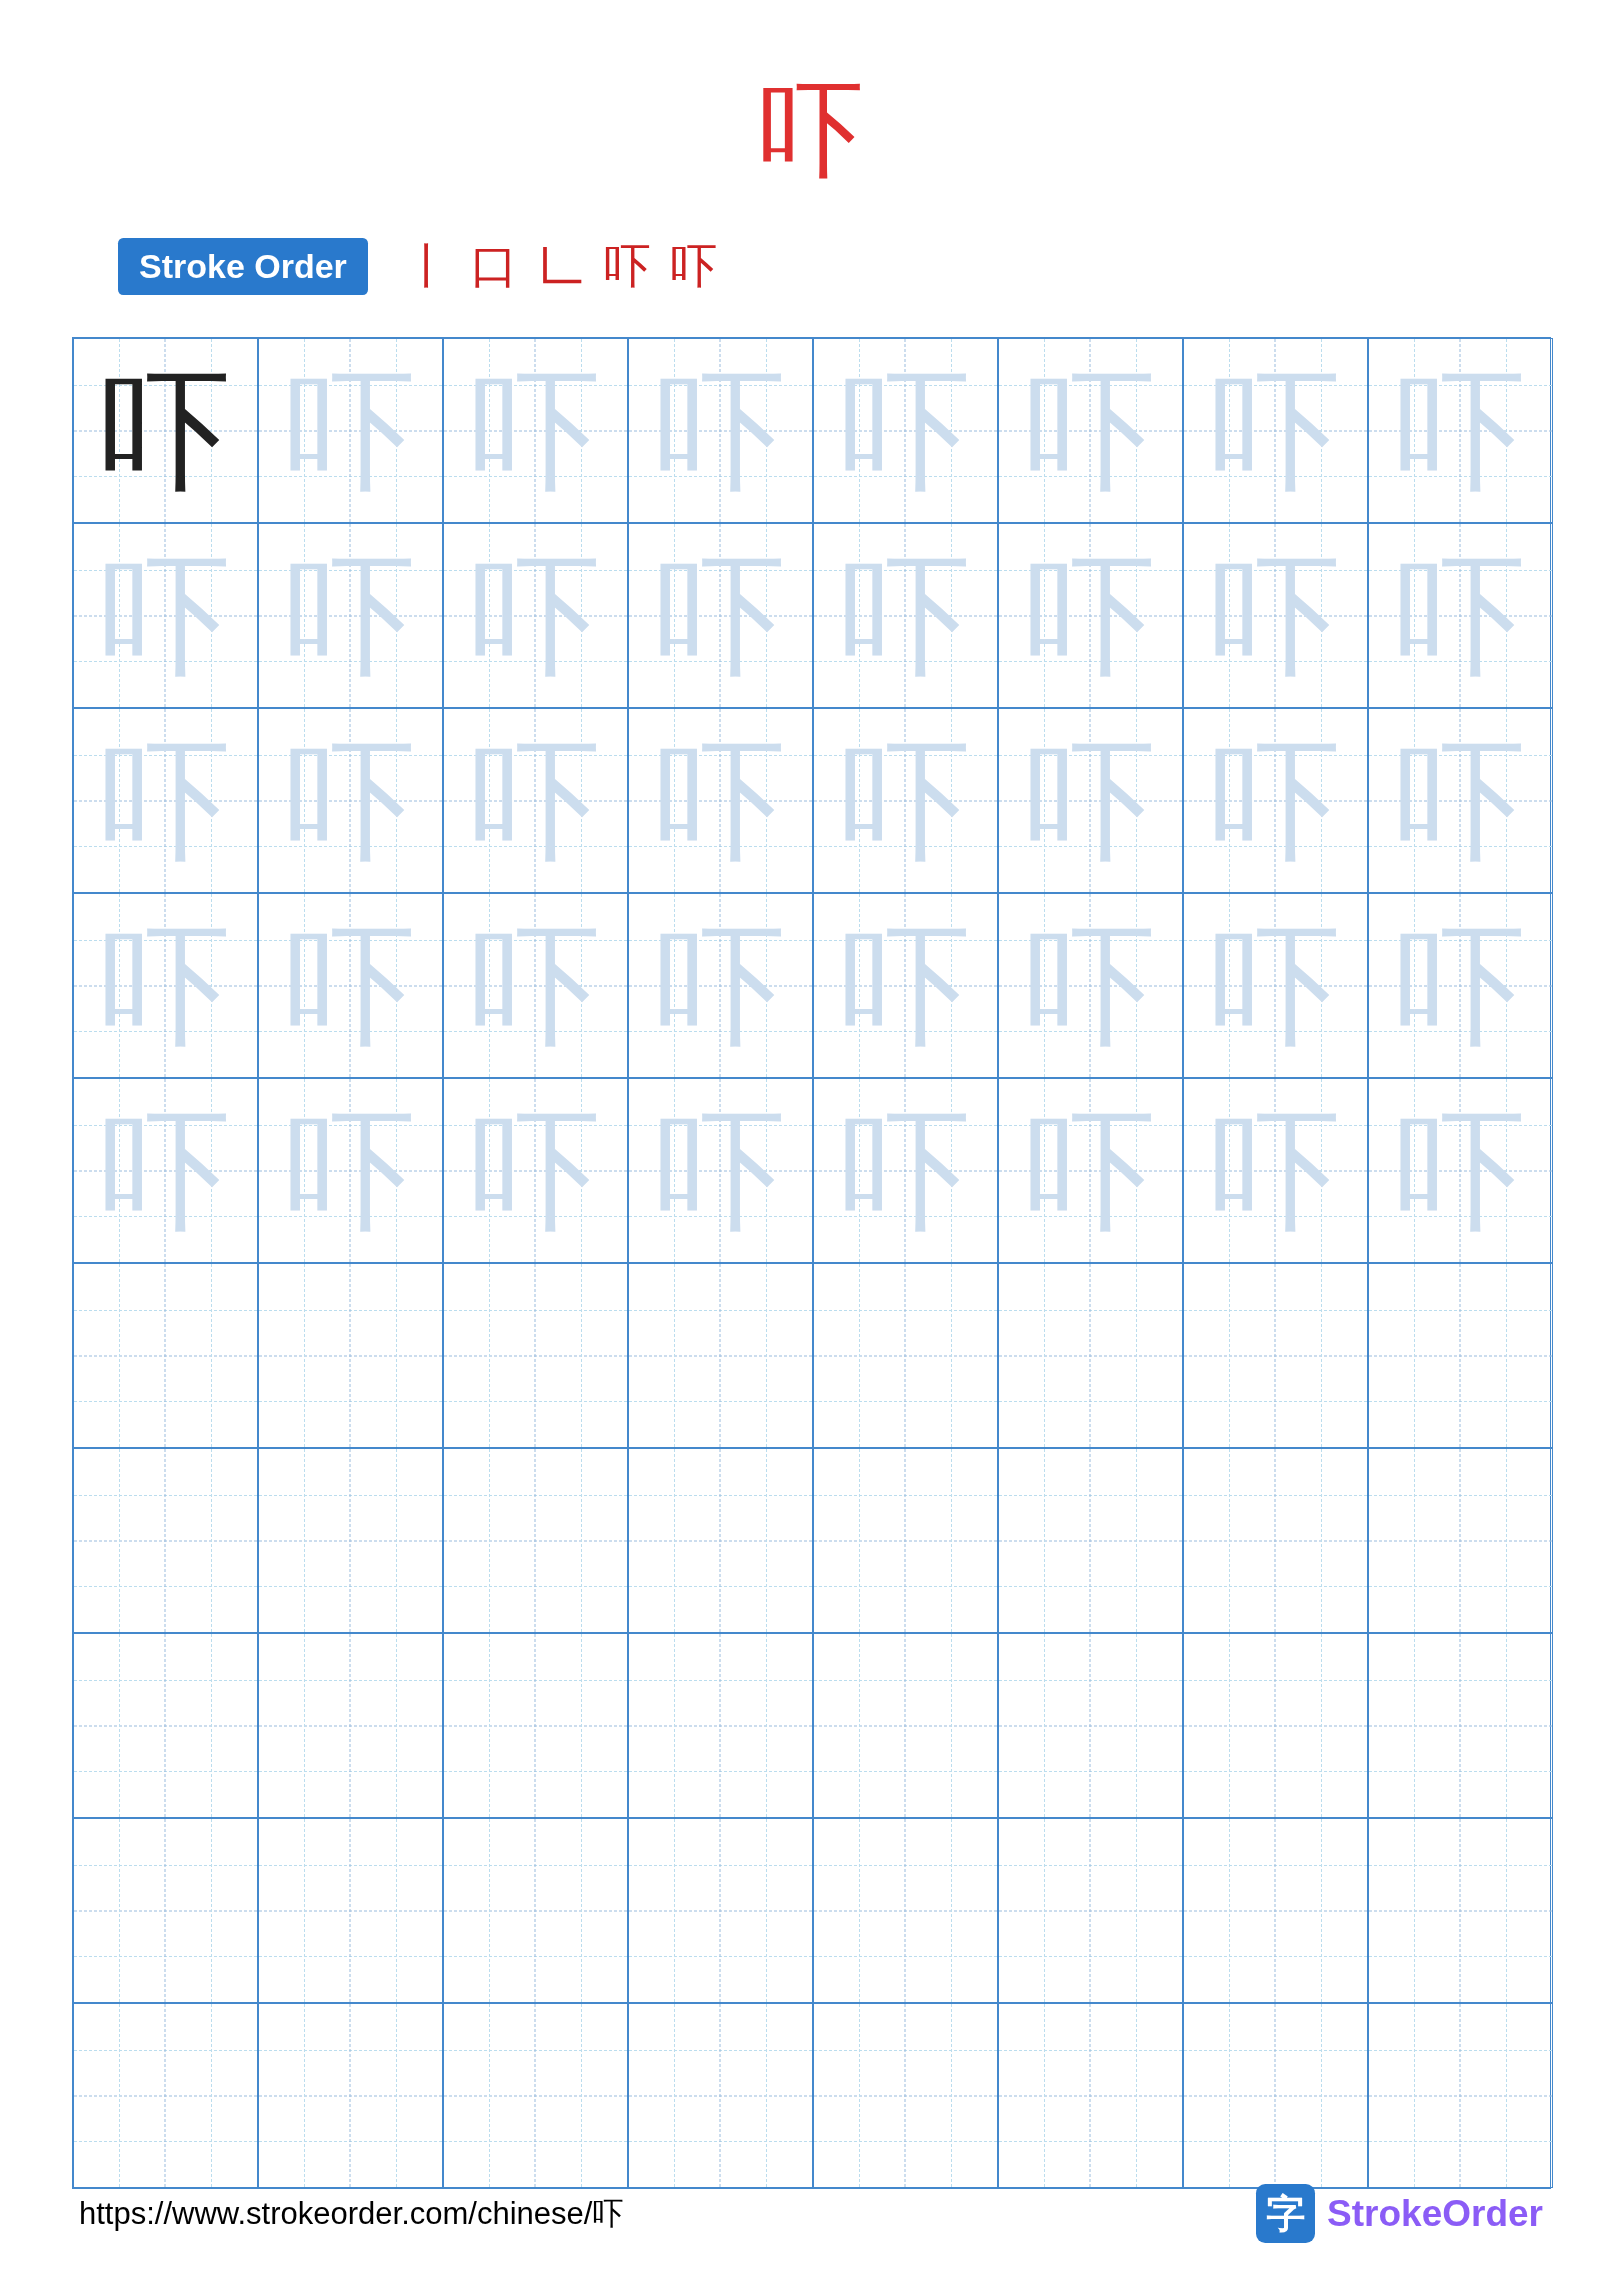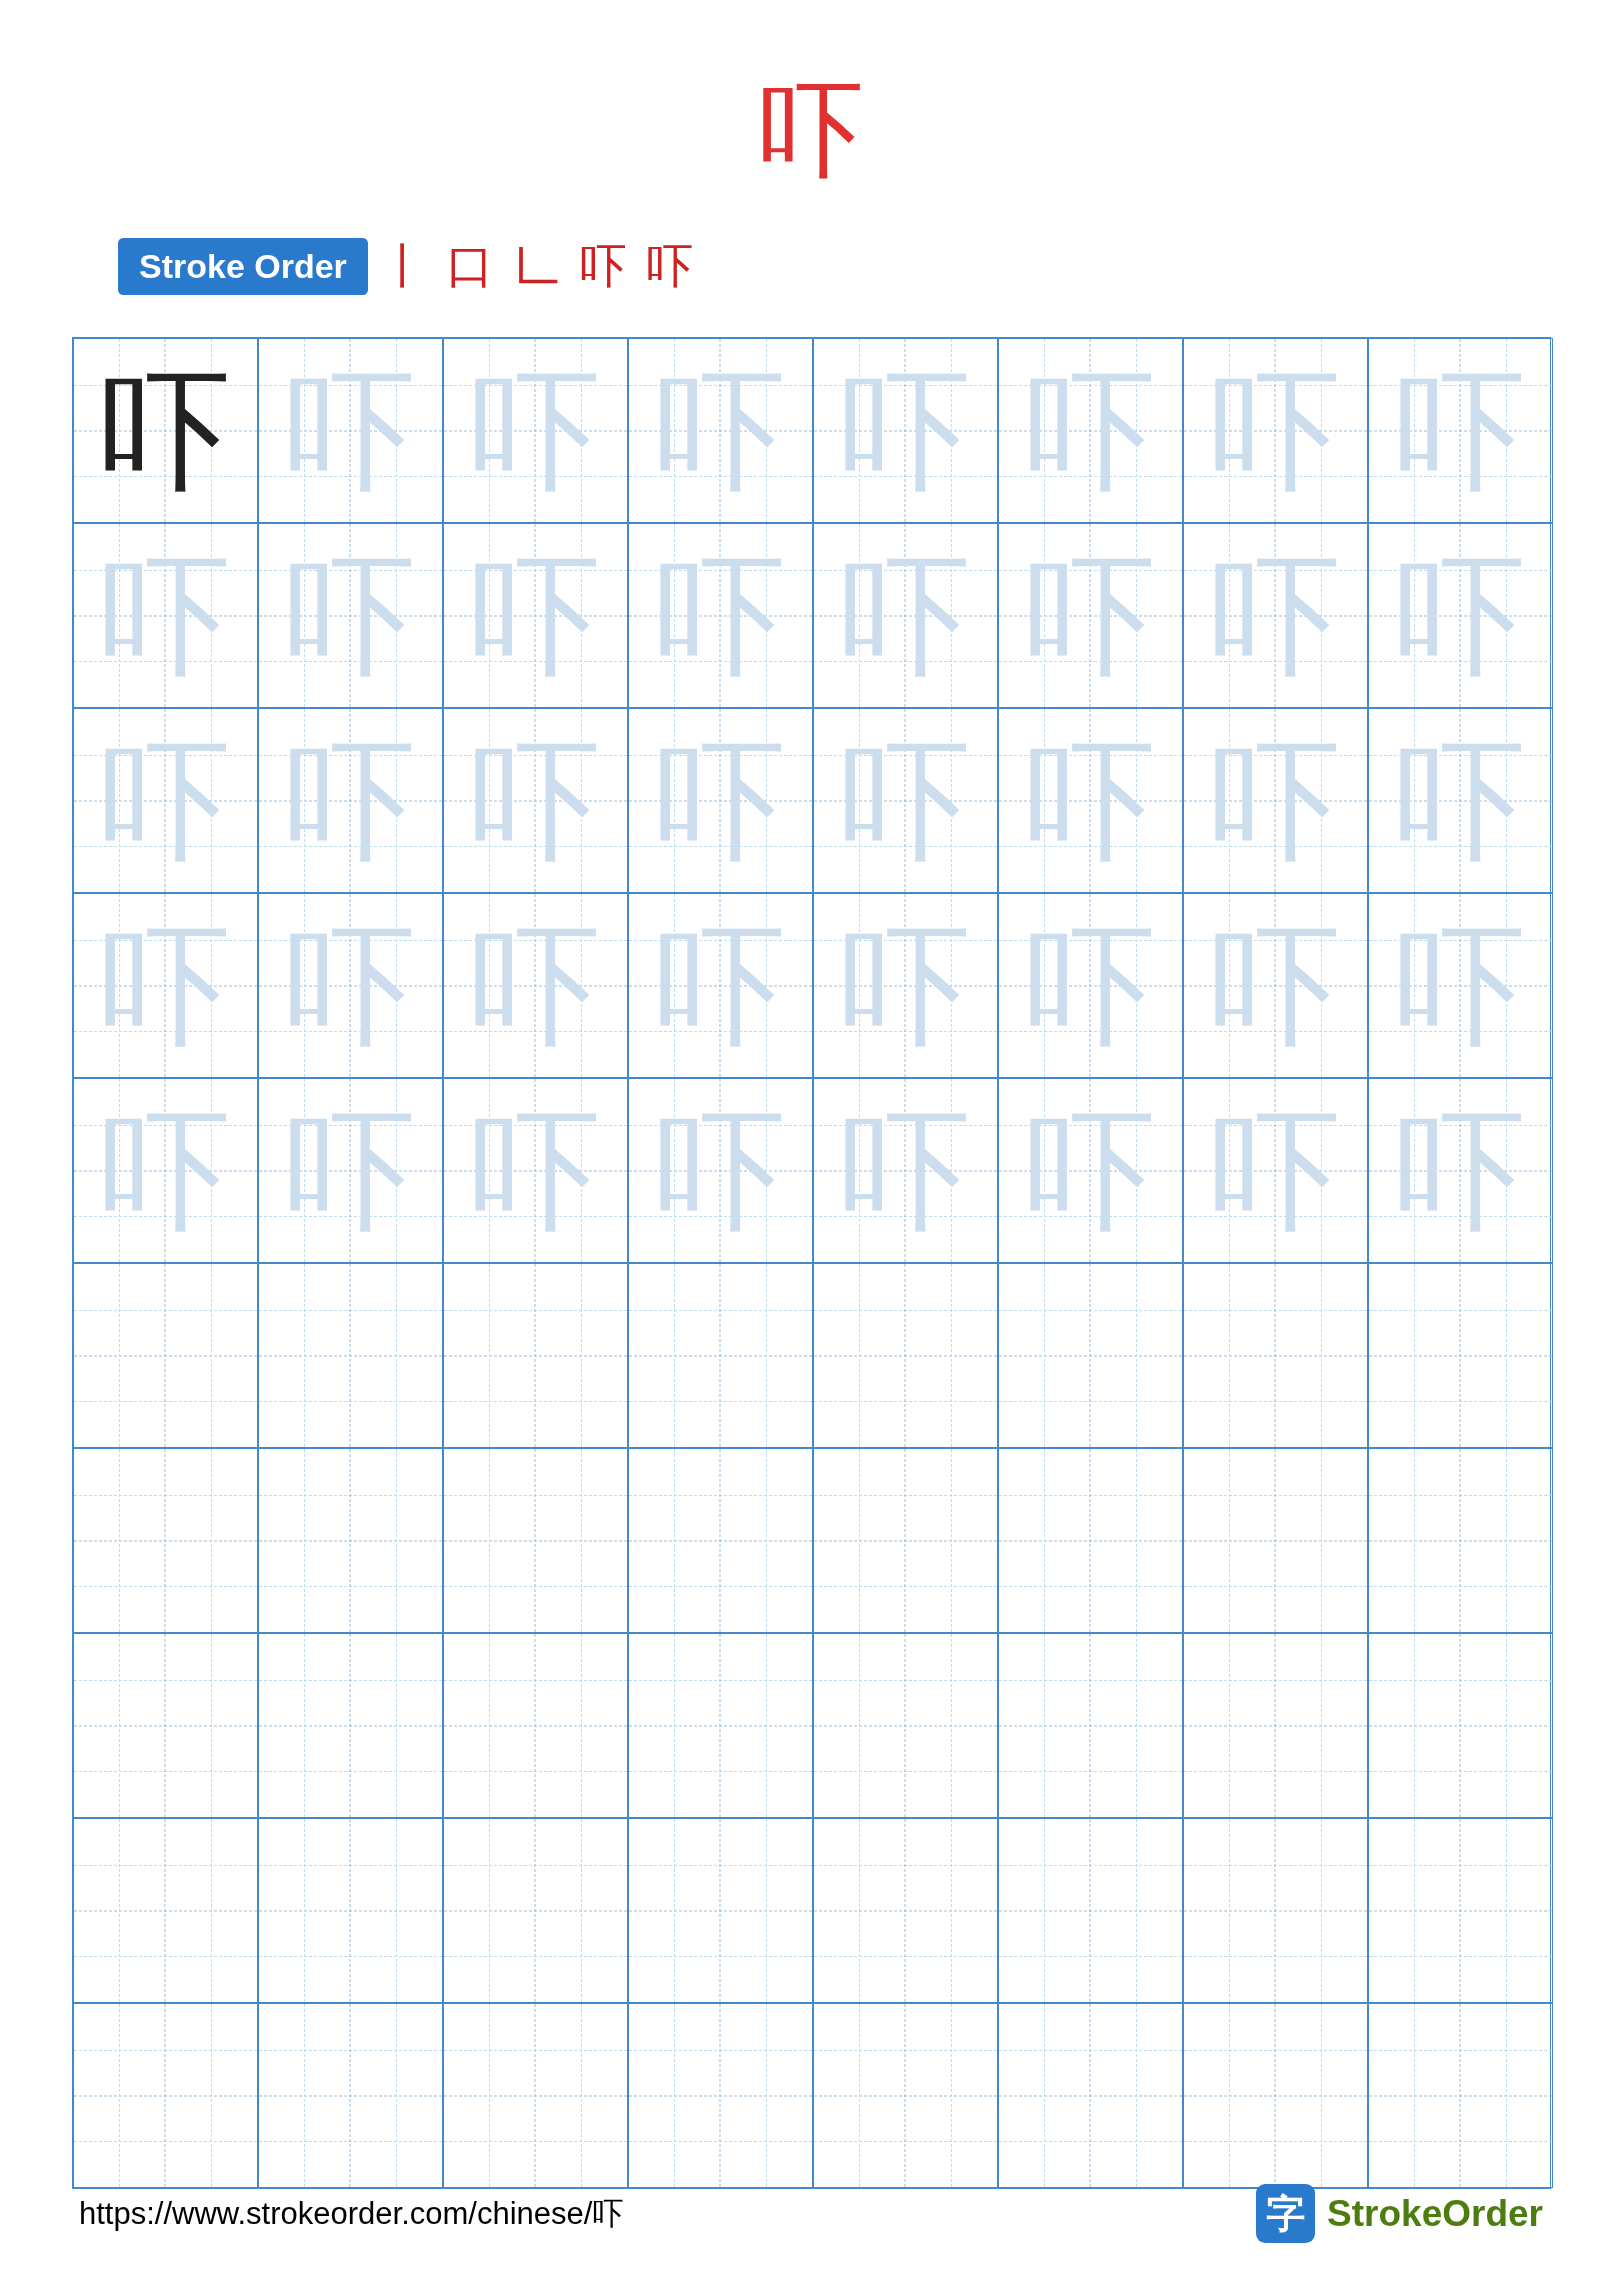--- a/index.html
+++ b/index.html
@@ -40,21 +40,21 @@
     .title-text {
       font-size: 105px;
       font-weight: bold;
       color: #2255cc;
       line-height: 1;
     }
 
     .stroke-order-area {
       display: flex;
       align-items: center;
-      gap: 12px;
+      gap: 36px;
       align-self: flex-start;
       margin-left: 39px;
       margin-bottom: 39px;
     }
 
     .stroke-order-badge {
       background: #2979cc;
       color: white;
       font-size: 34px;
       font-weight: bold;
@@ -204,21 +204,21 @@
     .brand-icon-char {
       color: white;
       font-size: 39px;
       font-family: serif;
       font-weight: bold;
     }
 
     .brand-name {
       font-size: 37px;
       font-weight: bold;
-      color: #4d7c0f;
+      color: #8b5cf6;
     }
   </style>
 </head>
 <body>
 
 <div class="page-container">
 
   <div class="title-area">
     <span class="title-character">吓</span>
   </div>

